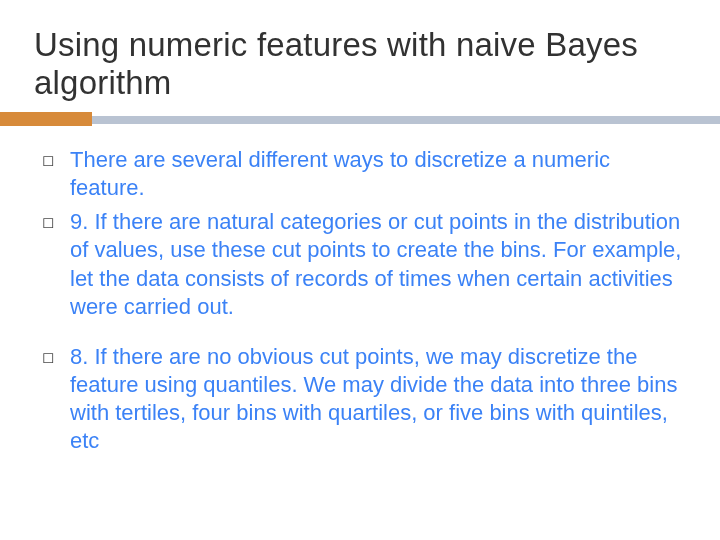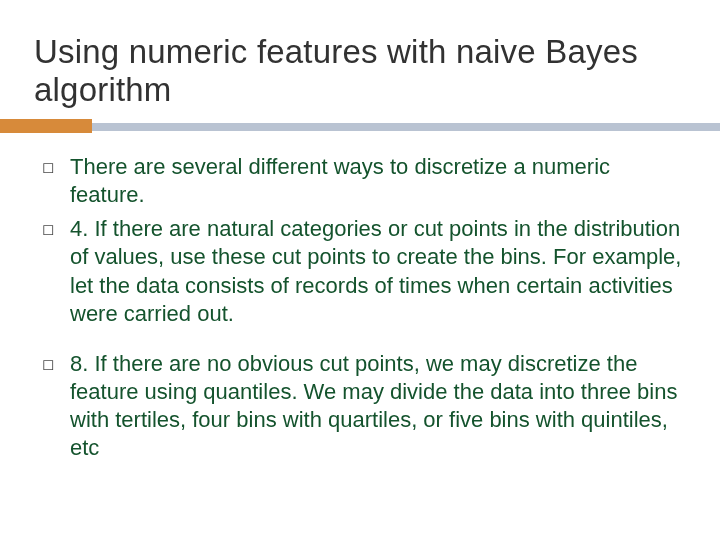--- a/index.html
+++ b/index.html
@@ -1,44 +1,44 @@
 <!DOCTYPE html>
 <html><head>
 <meta charset="utf-8">
 <style>
   * { margin: 0; padding: 0; box-sizing: border-box; }
   html, body { width: 720px; height: 540px; background: #fff; font-family: Arial, Helvetica, sans-serif; color: #222; }
-  .slide { width: 720px; height: 411px; position: relative; padding: 33px 34px 0 34px; }
+  .slide { width: 720px; height: 411px; position: relative; padding: 26px 34px 0 34px; }
   .title { font-size: 33px; line-height: 1.15; color: #323232; font-weight: 400; letter-spacing: 0.2px; }
   .rule-wrap { position: relative; margin-top: 10px; height: 14px; }
   .rule-gray { position: absolute; left: -34px; right: -34px; top: 4px; height: 8px; background: #b9c3d2; }
   .rule-orange { position: absolute; left: -34px; width: 92px; top: 0; height: 14px; background: #d78a3a; }
   .body { margin-top: 20px; padding-left: 8px; }
   .item { display: flex; align-items: flex-start; margin-bottom: 6px; }
   .item.gap { margin-top: 22px; }
   .bullet { flex: 0 0 28px; font-size: 15px; line-height: 27px; color: #4a4a4a; }
-  .text { flex: 1; font-size: 22px; line-height: 1.28; color: #14532d; }
+  .text { flex: 1; font-size: 22px; line-height: 1.28; color: #3b82f6; }
 </style>
 </head>
 <body>
 
 <div class="slide">
   <h1 class="title">Using numeric features with naive Bayes algorithm</h1>
   <div class="rule-wrap">
     <div class="rule-gray"></div>
     <div class="rule-orange"></div>
   </div>
 
   <div class="body">
     <div class="item">
       <div class="bullet">◻</div>
       <div class="text">There are several different ways to discretize a numeric feature.</div>
     </div>
     <div class="item">
       <div class="bullet">◻</div>
-      <div class="text">4. If there are natural categories or cut points in the distribution of values, use these cut points to create the bins. For example, let the data consists of records of times when certain activities were carried out.</div>
+      <div class="text">9. If there are natural categories or cut points in the distribution of values, use these cut points to create the bins. For example, let the data consists of records of times when certain activities were carried out.</div>
     </div>
     <div class="item gap">
       <div class="bullet">◻</div>
       <div class="text">8. If there are no obvious cut points, we may discretize the feature using quantiles. We may divide the data into three bins with tertiles, four bins with quartiles, or five bins with quintiles, etc</div>
     </div>
   </div>
 </div>
 
 </body></html>

